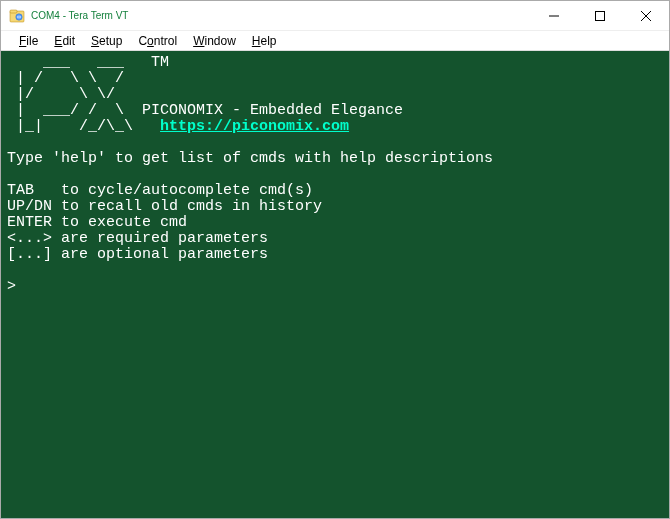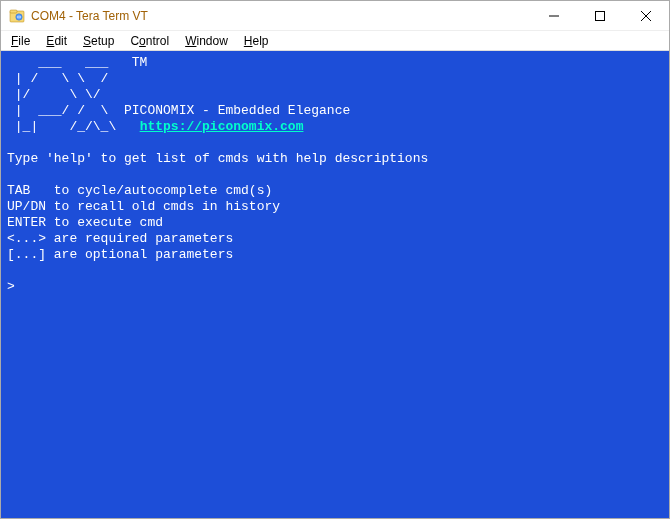--- a/index.html
+++ b/index.html
@@ -29,22 +29,22 @@
       align-items: center;
       padding-left: 8px;
       border-bottom: 1px solid #eee;
     }
     .app-icon {
       width: 16px;
       height: 16px;
       margin-right: 6px;
     }
     .title-text {
-      font-size: 12px;
-      color: #a16207;
+      font-size: 10px;
+      color: #15803d;
       flex: 1;
     }
     .win-controls {
       display: flex;
       height: 100%;
     }
     .win-btn {
       width: 46px;
       height: 100%;
       display: flex;
@@ -58,37 +58,37 @@
     .win-btn svg {
       stroke: #000;
       stroke-width: 1;
       fill: none;
     }
     .menubar {
       height: 20px;
       background: #fff;
       display: flex;
       align-items: center;
-      padding-left: 2px;
+      padding-left: 10px;
       border-bottom: 1px solid #ddd;
       font-size: 12px;
     }
     .menu-item {
       padding: 2px 8px;
       cursor: default;
     }
     .menu-item .underline {
       text-decoration: underline;
     }
     .terminal {
       flex: 1;
-      background: #1d4ed8;
+      background: #14532d;
       color: #fff;
       font-family: "Consolas", "Courier New", monospace;
-      font-size: 13px;
+      font-size: 15px;
       line-height: 16px;
       padding: 4px 6px;
       white-space: pre;
       overflow: hidden;
     }
     .terminal .link {
       color: #00ffcc;
       text-decoration: underline;
       font-weight: bold;
     }

